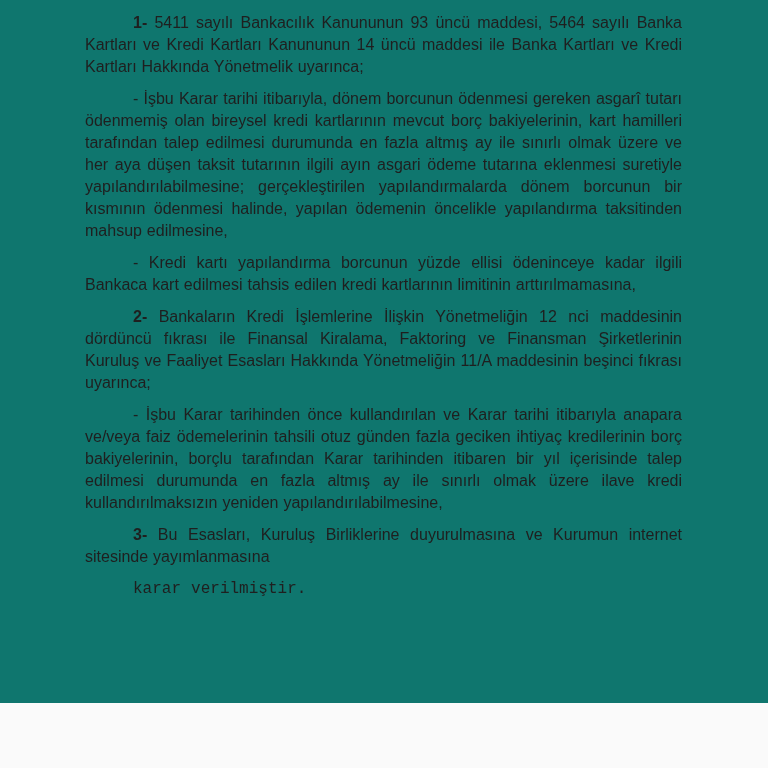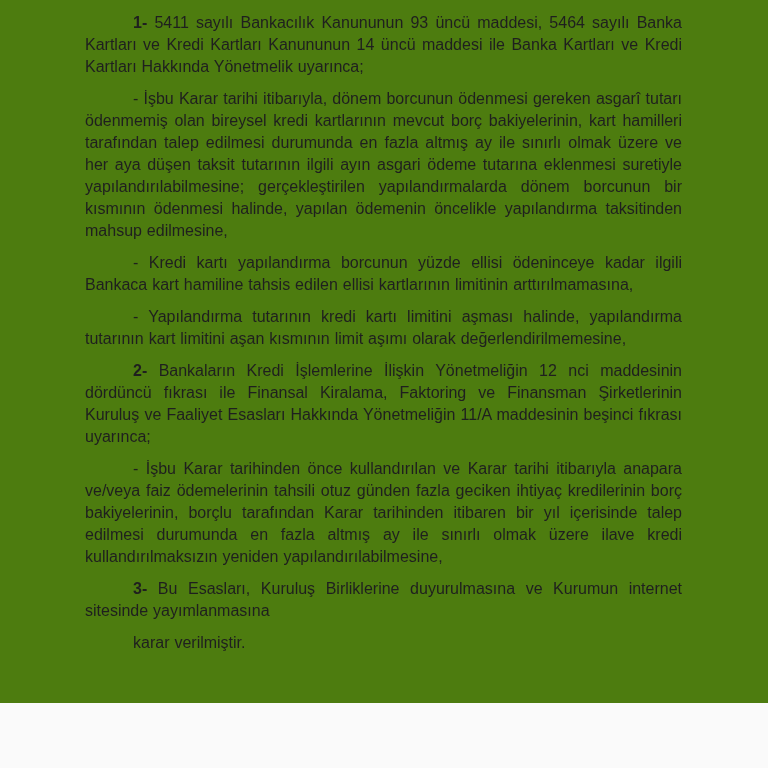--- a/index.html
+++ b/index.html
@@ -4,21 +4,21 @@
 <style>
   html, body {
     margin: 0;
     padding: 0;
     background: #ffffff;
   }
   .page {
     position: relative;
     width: 768px;
     height: 768px;
-    background: #4d7c0f;
+    background: #0f766e;
     overflow: hidden;
     font-family: "Liberation Sans", sans-serif;
   }
   .content {
     position: absolute;
     left: 85px;
     top: 12px;
     width: 597px;
     color: #1f1f1f;
   }
@@ -30,20 +30,21 @@
     margin: 0 0 10px 0;
     word-spacing: 0.5px;
     hyphens: none;
     color: #1f1f1f;
   }
   .para .lead-num {
     font-weight: bold;
   }
   .para.closing {
     text-align: left;
+    font-family: Liberation Mono, monospace;
   }
   
   .scan-shade {
     position: absolute;
     left: 0;
     bottom: 0;
     width: 768px;
     height: 65px;
     background: #fafafa;
   }
@@ -51,23 +52,22 @@
 </head>
 <body>
 
 <div class="page">
   <div class="content">
 
     <p class="para"><span class="lead-num">1-</span> <span>5411 sayılı Bankacılık Kanununun 93 üncü maddesi, 5464 sayılı Banka Kartları ve Kredi Kartları Kanununun 14 üncü maddesi ile Banka Kartları ve Kredi Kartları Hakkında Yönetmelik uyarınca;</span></p>
 
     <p class="para"><span class="lead-dash">-</span> <span>İşbu Karar tarihi itibarıyla, dönem borcunun ödenmesi gereken asgarî tutarı ödenmemiş olan bireysel kredi kartlarının mevcut borç bakiyelerinin, kart hamilleri tarafından talep edilmesi durumunda en fazla altmış ay ile sınırlı olmak üzere ve her aya düşen taksit tutarının ilgili ayın asgari ödeme tutarına eklenmesi suretiyle yapılandırılabilmesine; gerçekleştirilen yapılandırmalarda dönem borcunun bir kısmının ödenmesi halinde, yapılan ödemenin öncelikle yapılandırma taksitinden mahsup edilmesine,</span></p>
 
-    <p class="para"><span class="lead-dash">-</span> <span>Kredi kartı yapılandırma borcunun yüzde ellisi ödeninceye kadar ilgili Bankaca kart hamiline tahsis edilen ellisi kartlarının limitinin arttırılmamasına,</span></p>
+    <p class="para"><span class="lead-dash">-</span> <span>Kredi kartı yapılandırma borcunun yüzde ellisi ödeninceye kadar ilgili Bankaca kart edilmesi tahsis edilen kredi kartlarının limitinin arttırılmamasına,</span></p>
 
-    <p class="para"><span class="lead-dash">-</span> <span>Yapılandırma tutarının kredi kartı limitini aşması halinde, yapılandırma tutarının kart limitini aşan kısmının limit aşımı olarak değerlendirilmemesine,</span></p>
 
     <p class="para"><span class="lead-num">2-</span> <span>Bankaların Kredi İşlemlerine İlişkin Yönetmeliğin 12 nci maddesinin dördüncü fıkrası ile Finansal Kiralama, Faktoring ve Finansman Şirketlerinin Kuruluş ve Faaliyet Esasları Hakkında Yönetmeliğin 11/A maddesinin beşinci fıkrası uyarınca;</span></p>
 
     <p class="para"><span class="lead-dash">-</span> <span>İşbu Karar tarihinden önce kullandırılan ve Karar tarihi itibarıyla anapara ve/veya faiz ödemelerinin tahsili otuz günden fazla geciken ihtiyaç kredilerinin borç bakiyelerinin, borçlu tarafından Karar tarihinden itibaren bir yıl içerisinde talep edilmesi durumunda en fazla altmış ay ile sınırlı olmak üzere ilave kredi kullandırılmaksızın yeniden yapılandırılabilmesine,</span></p>
 
     <p class="para"><span class="lead-num">3-</span> <span>Bu Esasları, Kuruluş Birliklerine duyurulmasına ve Kurumun internet sitesinde yayımlanmasına</span></p>
 
     <p class="para closing"><span>karar verilmiştir.</span></p>
 
   </div>

